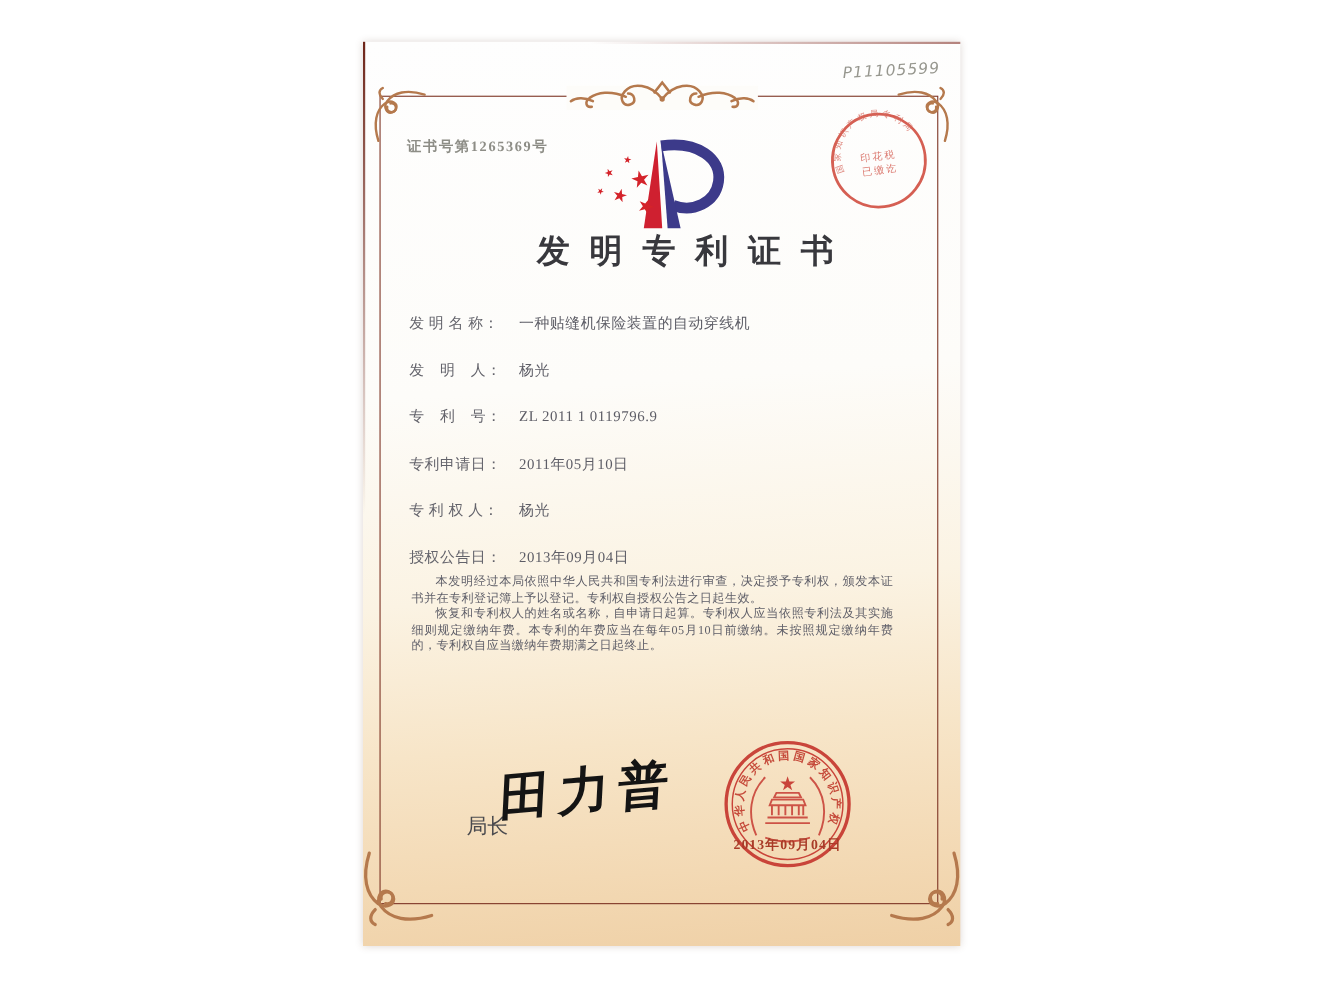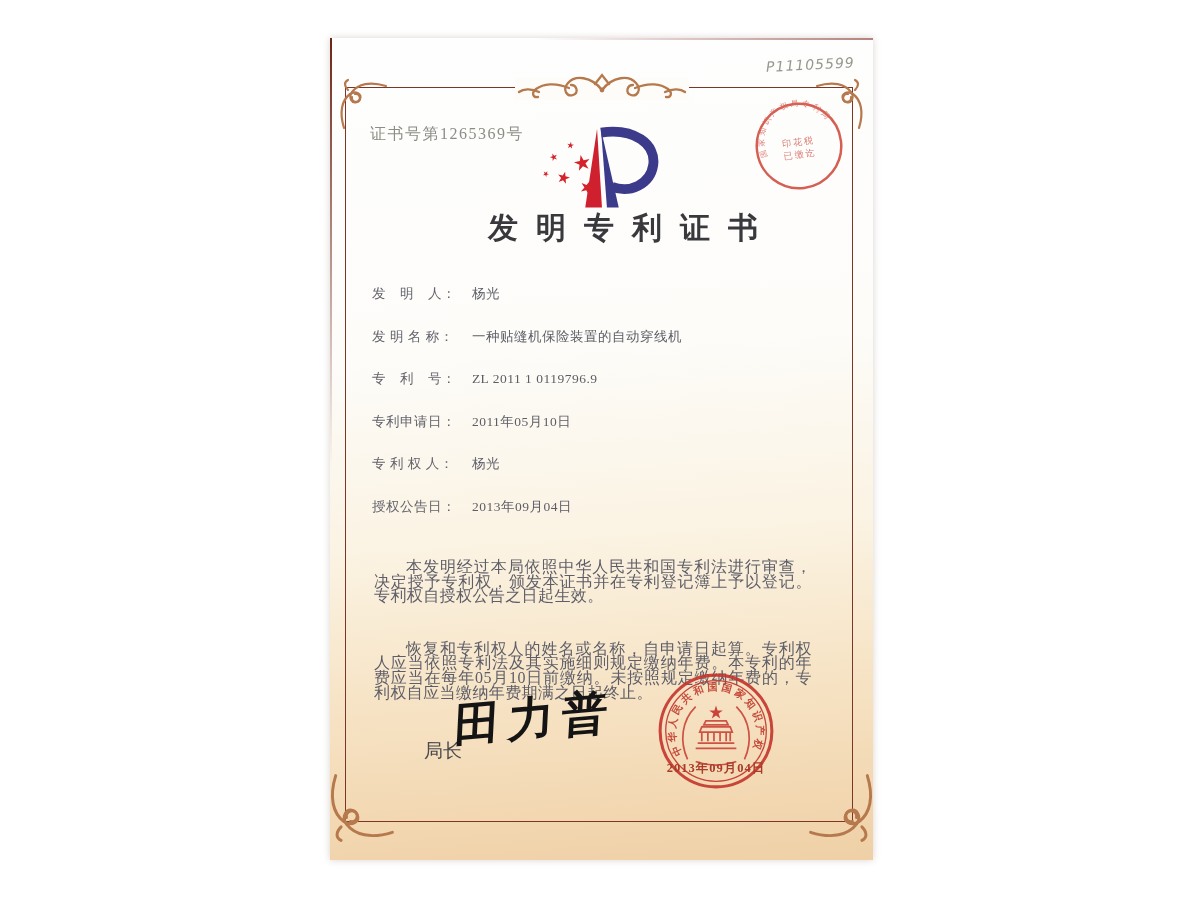--- a/index.html
+++ b/index.html
@@ -25,39 +25,39 @@
   .orn-tl { left:6px;  top:40px; }
   .orn-tr { right:6px; top:40px; transform:scaleX(-1); }
   .orn-bl { left:4px;  bottom:26px; transform:scale(1.35) scaleY(-1); }
   .orn-br { right:4px; bottom:26px; transform:scale(1.35) scaleX(-1) scaleY(-1); }
 
   
   .handwritten { position:absolute; left:436px; top:18px; width:110px;
            font-family:"DejaVu Sans","Liberation Sans",sans-serif;
            font-style:italic; font-size:14px; letter-spacing:1px;
            color:#97978f; transform:rotate(-3deg); }
-  .certno { position:absolute; left:40px; top:86px; font-size:16px;
-           letter-spacing:1.5px; color:#8d8d86; }
+  .certno { position:absolute; left:40px; top:86px; font-size:13px;
+           letter-spacing:1.5px; color:#8d8d86;font-weight:bold; }
   .logo { position:absolute; left:208px; top:86px; }
   .stamp-small { position:absolute; left:421px; top:60px; transform:rotate(-7deg); opacity:.88; }
 
   .title { position:absolute; left:0; top:170px; width:100%; text-align:center;
            font-size:30px; font-weight:600; color:#38383d;
            letter-spacing:18px; text-indent:18px;padding-left:43px; }
 
   
   .fields { position:absolute; left:42px; top:247px; width:452px; }
   .field-row { height:42.5px; font-size:13.5px; color:#63636b; letter-spacing:.5px; }
   .field-row .lbl { display:inline-block; min-width:96px; }
   .field-row .val { color:#5d5d66; }
 
   
   .paras { position:absolute; left:44px; top:484px; width:438px; }
-  .paras p { font-size:16px; line-height:14.6px; color:#5e5e68;
-             text-align:justify; text-indent:2em; letter-spacing:.4px;margin-top:38px; }
+  .paras p { font-size:11px; line-height:14.6px; color:#5e5e68;
+             text-align:justify; text-indent:2em; letter-spacing:.4px; }
 
   
   .sig-label { position:absolute; left:94px; top:700px; font-size:19px; color:#4a4a4e; }
   .sig-name  { position:absolute; left:124px; top:650px; font-size:46px; font-weight:600;
                color:#141414; transform:rotate(-5deg) skewX(-8deg); letter-spacing:8px; }
 
   
   .seal-big { position:absolute; left:325px; top:630px; opacity:.9; }
   .seal-date { position:absolute; left:326px; top:722px; width:120px; text-align:center;
                font-size:12.5px; letter-spacing:1px; color:#a93b28; font-weight:600; }
@@ -158,26 +158,26 @@
         <textPath href="#arcSmall" startOffset="8">国家知识产权局专利局</textPath>
       </text>
       <text x="50" y="49" text-anchor="middle" font-size="9.5" letter-spacing="2" fill="#d2564a" opacity="0.9">印花税</text>
       <text x="50" y="62" text-anchor="middle" font-size="9.5" letter-spacing="2" fill="#d2564a" opacity="0.9">已缴讫</text>
     </svg>
 
     <h1 class="title">发明专利证书</h1>
 
     <div class="fields">
       <div class="field-row">
+        <span class="lbl">发 明 名 称：</span>
+        <span class="val">一种贴缝机保险装置的自动穿线机</span>
+      </div>
+      <div class="field-row">
         <span class="lbl">发　明　人：</span>
         <span class="val">杨光</span>
-      </div>
-      <div class="field-row">
-        <span class="lbl">发 明 名 称：</span>
-        <span class="val">一种贴缝机保险装置的自动穿线机</span>
       </div>
       <div class="field-row">
         <span class="lbl">专　利　号：</span>
         <span class="val">ZL 2011 1 0119796.9</span>
       </div>
       <div class="field-row">
         <span class="lbl">专利申请日：</span>
         <span class="val">2011年05月10日</span>
       </div>
       <div class="field-row">

